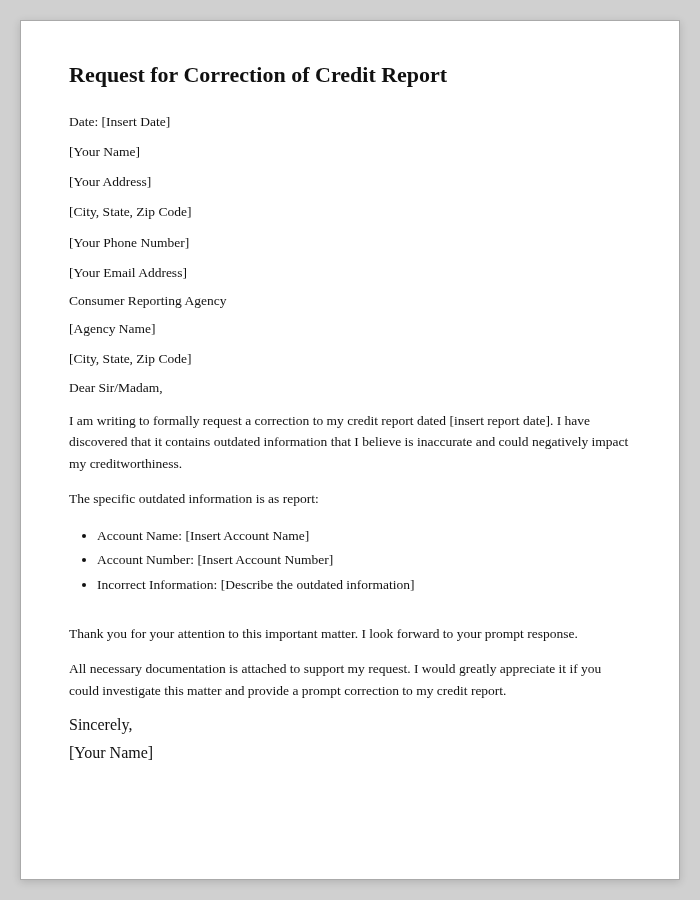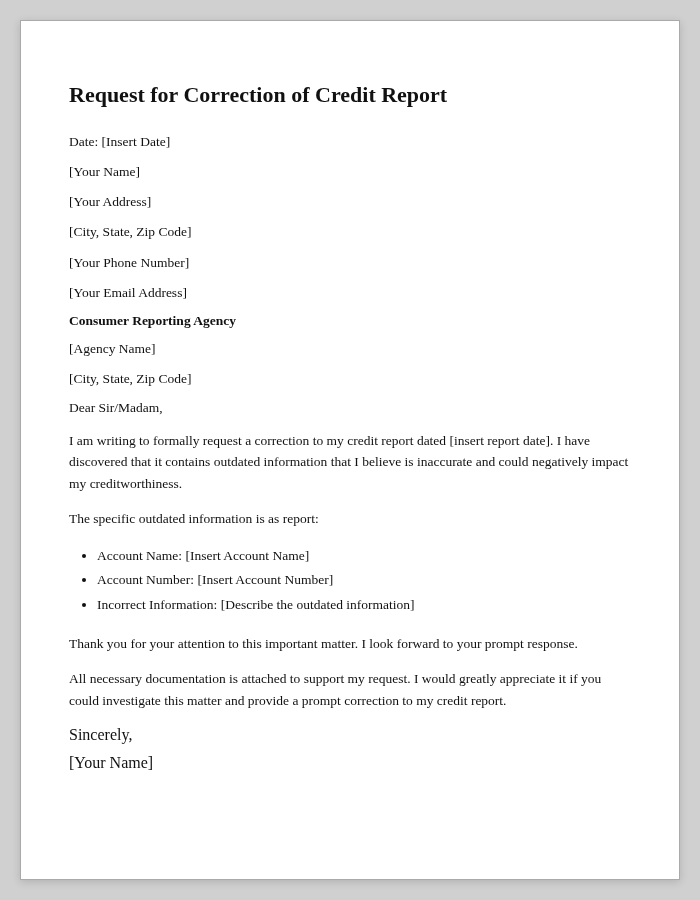--- a/index.html
+++ b/index.html
@@ -16,60 +16,60 @@
       min-height: 900px;
       padding: 20px;
       font-family: Georgia, 'Times New Roman', serif;
     }
 
     .document-container {
       background: #ffffff;
       width: 660px;
       min-height: 860px;
       border: 1px solid #aaa;
-      padding: 60px 48px;
+      padding: 40px 48px;
       box-shadow: 0 2px 8px rgba(0,0,0,0.15);
     }
 
     .doc-title {
       font-size: 22px;
       font-weight: bold;
       margin-bottom: 22px;
       line-height: 1.3;
       color: #111;
     }
 
     .doc-field {
       font-size: 13.5px;
       color: #111;
       margin-bottom: 10px;
       line-height: 1.5;
     }
 
     .section-label {
       font-size: 13.5px;
-      font-weight: bold;
+      font-weight: normal;
       color: #111;
       margin-bottom: 10px;
       margin-top: 4px;
     }
 
     .body-paragraph {
       font-size: 13.5px;
       color: #111;
       line-height: 1.6;
       margin-bottom: 14px;
     }
 
     .bullet-list {
       font-size: 13.5px;
       color: #111;
       line-height: 1.8;
       margin-left: 28px;
-      margin-bottom: 16px;
+      margin-bottom: 26px;
       list-style-type: disc;
     }
 
     .bullet-list li {
       margin-bottom: 0;
     }
 
     .salutation {
       font-size: 13.5px;
       color: #111;

